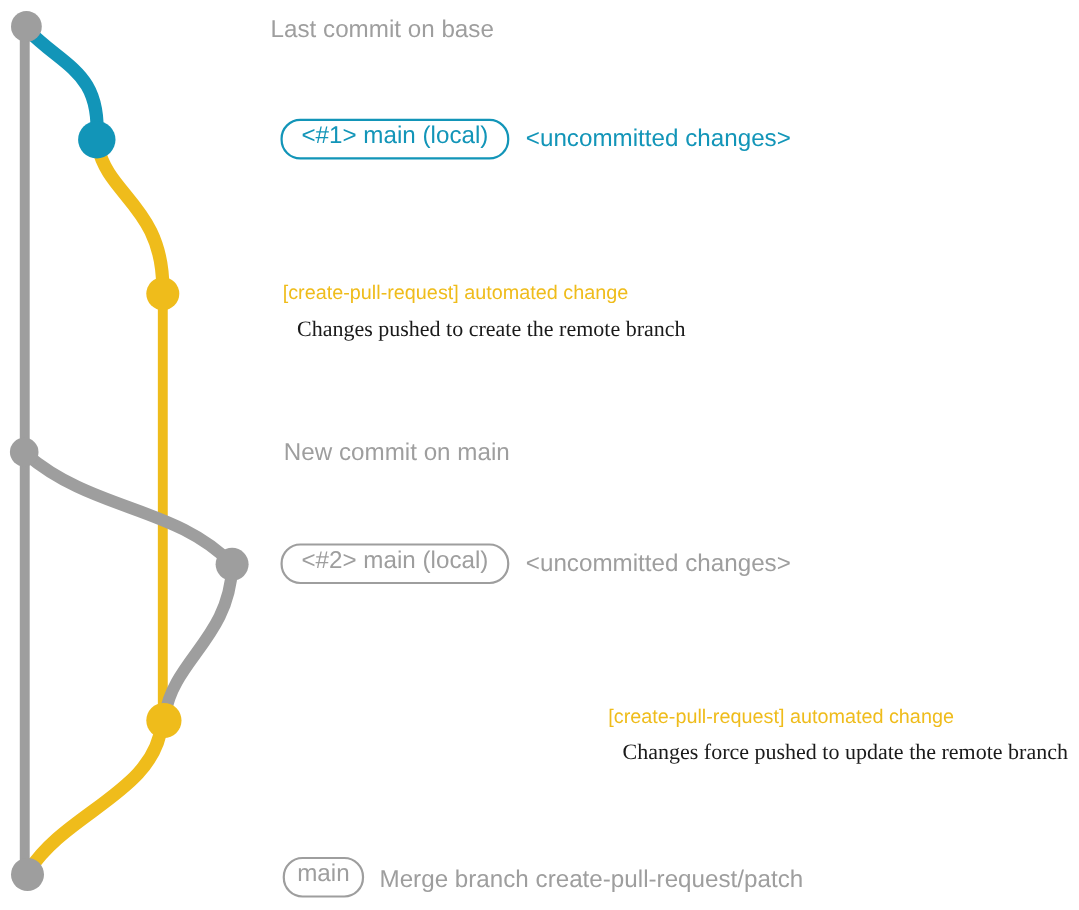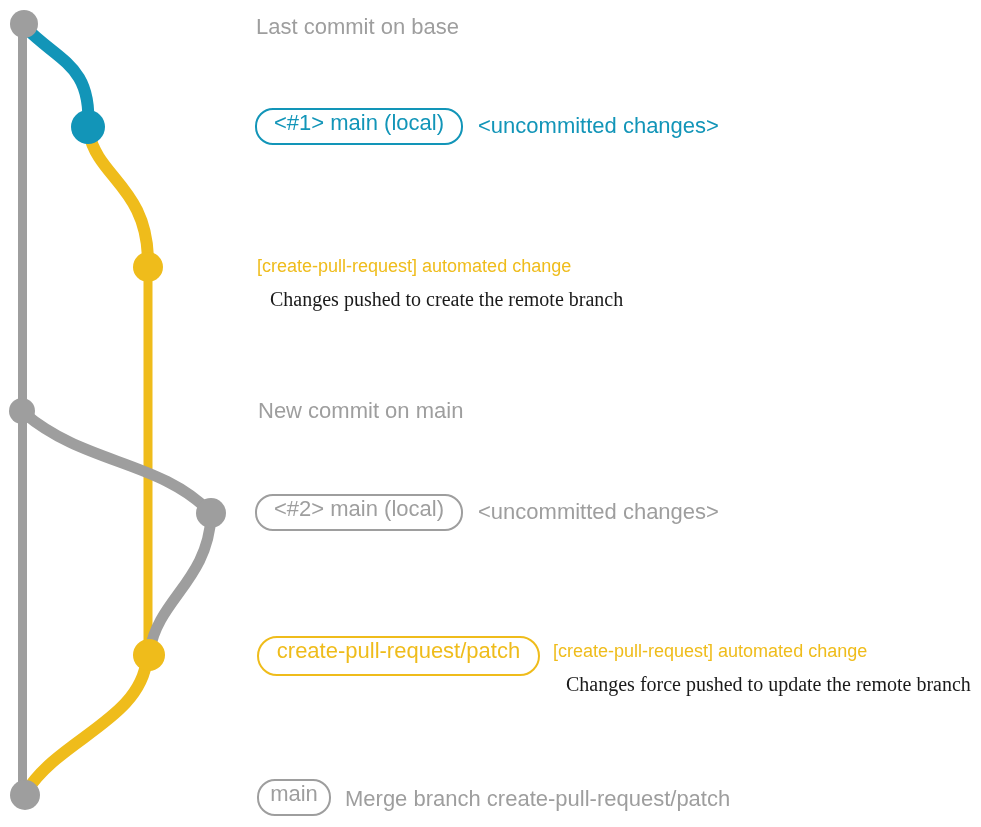--- a/index.html
+++ b/index.html
@@ -70,40 +70,37 @@
 
     <circle class="fill-gray" cx="24" cy="24" r="14"></circle>
     <circle class="fill-teal" cx="88" cy="127" r="17"></circle>
     <circle class="fill-yellow" cx="148" cy="267" r="15"></circle>
     <circle class="fill-gray" cx="22" cy="411" r="13"></circle>
     <circle class="fill-gray" cx="211" cy="513" r="15"></circle>
     <circle class="fill-yellow" cx="149" cy="655" r="16"></circle>
     <circle class="fill-gray" cx="25" cy="795" r="15"></circle>
   </svg>
 
-  <div class="abs label-gray" style="left:256px;top:14px;text-align:center;">Last commit on base</div>
+  <div class="abs label-gray" style="left:246px;top:14px;text-align:center;">Last commit on base</div>
 
   <div class="badge badge-teal" style="left:255px;top:108px;width:208px;height:37px;">
     <span>&lt;#1&gt; main (local)</span>
   </div>
   <div class="abs title-teal" style="left:478px;top:113px;">&lt;uncommitted changes&gt;</div>
 
   <div class="abs title-yellow" style="left:257px;top:256px;">[create-pull-request] automated change</div>
   <div class="abs desc" style="left:270px;top:288px;">Changes pushed to create the remote branch</div>
 
   <div class="abs label-gray" style="left:258px;top:398px;">New commit on main</div>
 
   <div class="badge badge-gray" style="left:255px;top:494px;width:208px;height:37px;">
     <span>&lt;#2&gt; main (local)</span>
   </div>
   <div class="abs title-gray" style="left:478px;top:499px;">&lt;uncommitted changes&gt;</div>
 
-  <div class="badge badge-yellow" style="left:257px;top:636px;width:283px;height:40px;border-radius:20px;">
-    <span>create-pull-request/patch</span>
-  </div>
   <div class="abs title-yellow" style="left:553px;top:641px;">[create-pull-request] automated change</div>
   <div class="abs desc" style="left:566px;top:673px;">Changes force pushed to update the remote branch</div>
 
   <div class="badge badge-gray" style="left:257px;top:779px;width:74px;height:37px;">
     <span>main</span>
   </div>
   <div class="abs label-gray" style="left:345px;top:786px;">Merge branch create-pull-request/patch</div>
 
 </div>
 

